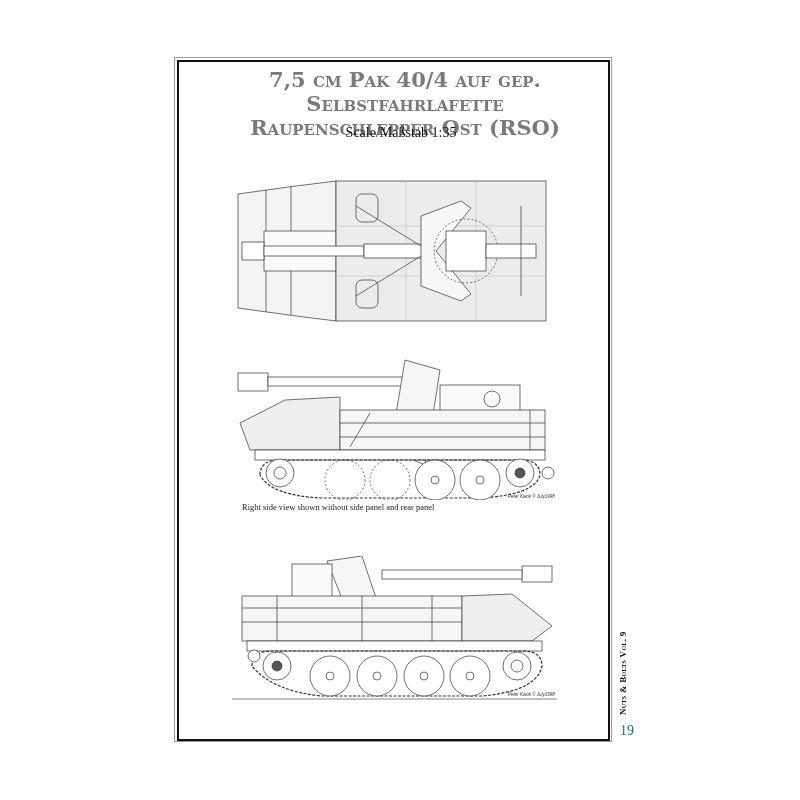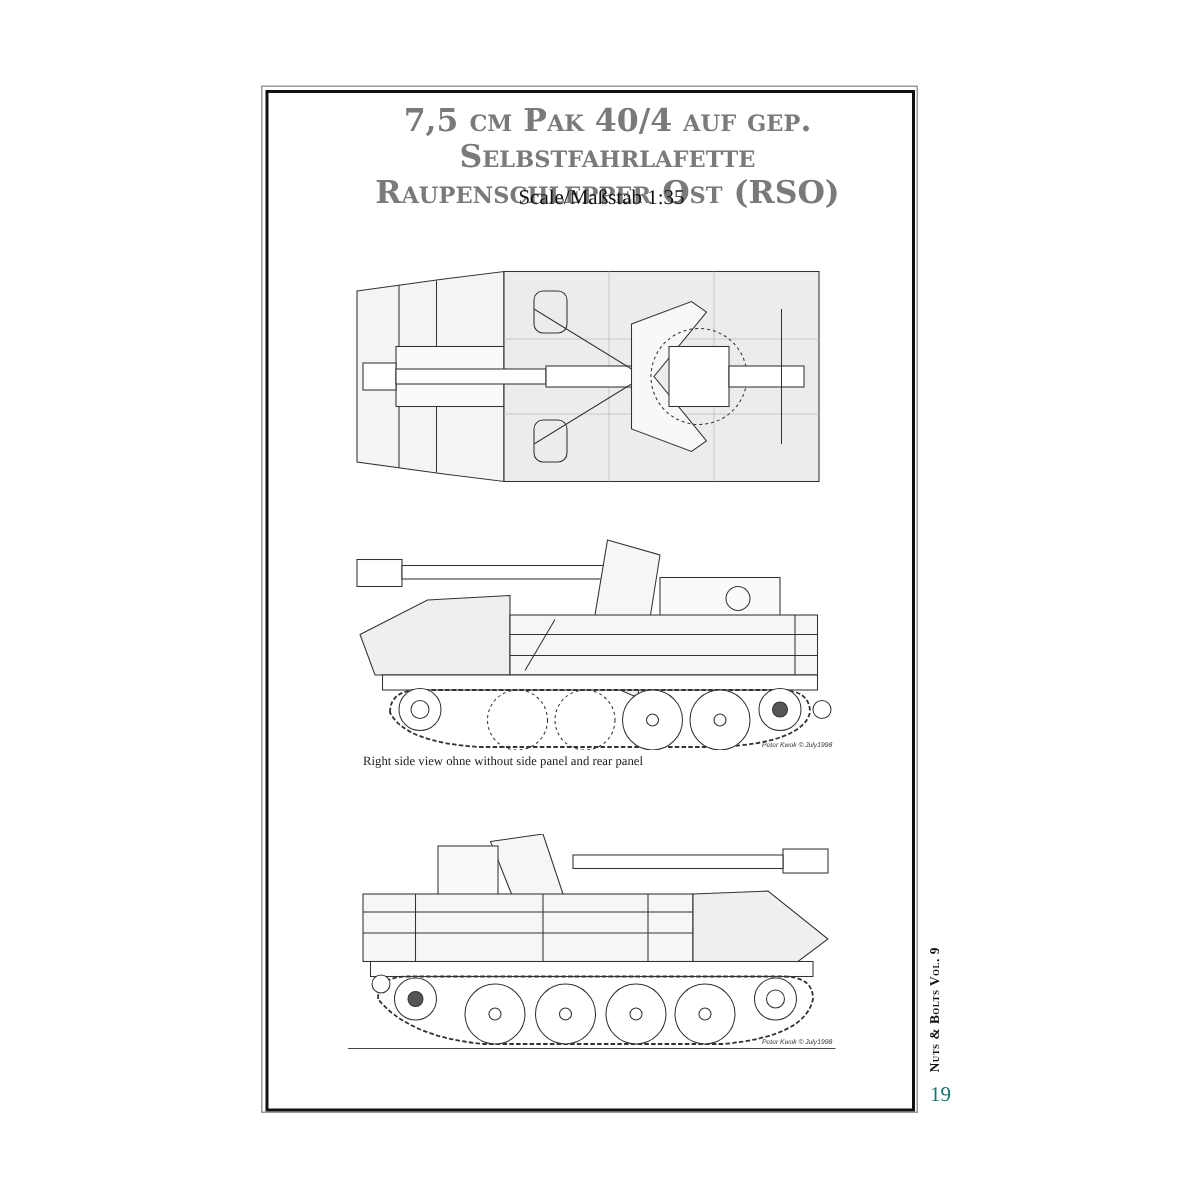--- a/index.html
+++ b/index.html
@@ -120,21 +120,21 @@
       <circle cx="205" cy="125" r="4"></circle>
     <circle cx="250" cy="125" r="20" fill="#fff"></circle>
       <circle cx="250" cy="125" r="4"></circle>
     <circle cx="318" cy="118" r="6" fill="#fff"></circle>
   </g>
   <line x1="0" y1="146" x2="270" y2="146" stroke="#333" stroke-width="0.6"></line>
 </svg>
 <div class="credit" style="left:508px; top:494px;">Peter Kwok © July1998</div>
 
 <div class="caption">
-  <div>Right side view ohne without side panel and rear panel</div>
+  <div>Right side view shown without side panel and rear panel</div>
 </div>
 
 <svg class="drawing" style="left:232px; top:556px;" width="330" height="145" viewBox="0 0 330 145">
   <g fill="none" stroke="#333" stroke-width="0.7">
 
     <rect x="290" y="10" width="30" height="16" fill="#fff"></rect>
     <rect x="150" y="14" width="140" height="9" fill="#fff"></rect>
 
     <polygon points="95,5 130,0 145,45 115,55" fill="#f6f6f6"></polygon>
 

